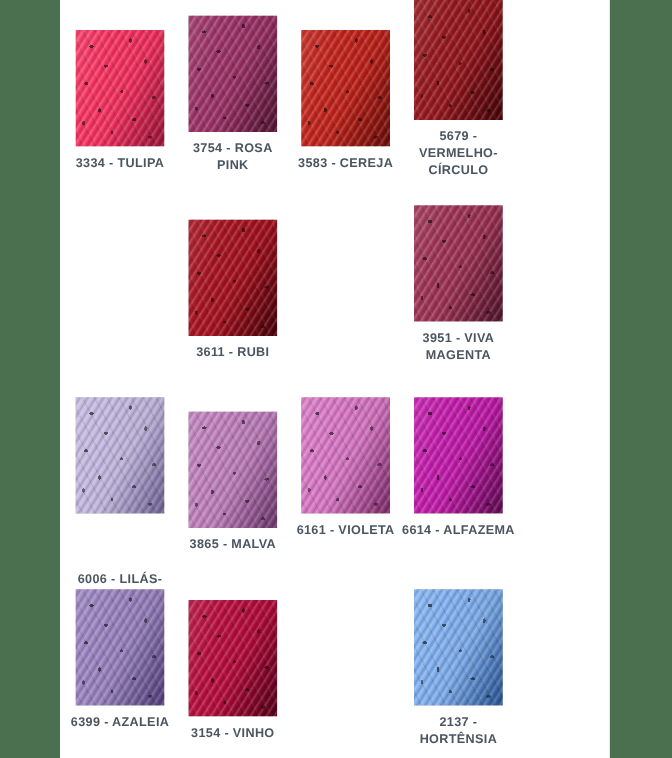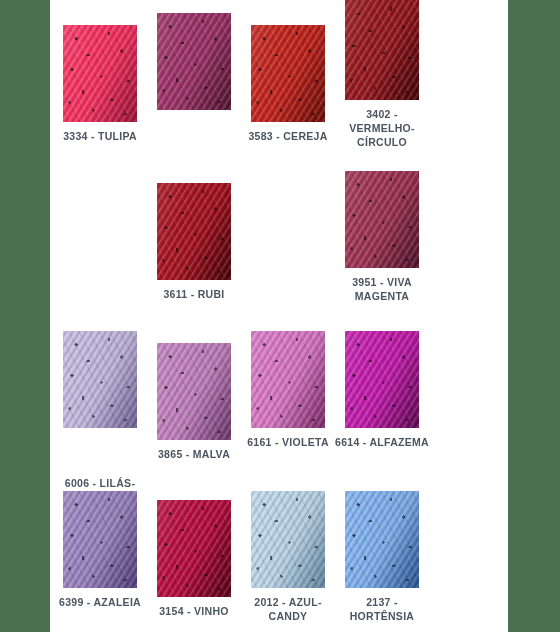--- a/index.html
+++ b/index.html
@@ -154,40 +154,41 @@
           <div class="label" style="color: rgb(74, 85, 96);">3334 - TULIPA</div>
         </div>
         <div class="cell" style="left: 97px; top: 13px;">
           <div class="swatch" style="height: 97px;">
             <div class="base" style="background: linear-gradient(118deg, rgb(156, 49, 102) 0%, rgb(156, 49, 102) 55%, rgb(93, 23, 57) 100%);"></div>
             <div class="threads"></div>
             <div class="threads2"></div>
             <div class="speckles"></div>
             <div class="shade"></div>
           </div>
+          <div class="label" style="color: rgb(74, 85, 96);">3754 - ROSA PINK</div>
         </div>
         <div class="cell" style="left: 191px; top: 25px;">
           <div class="swatch" style="height: 97px;">
             <div class="base" style="background: linear-gradient(118deg, rgb(195, 33, 25) 0%, rgb(195, 33, 25) 55%, rgb(122, 15, 10) 100%);"></div>
             <div class="threads"></div>
             <div class="threads2"></div>
             <div class="speckles"></div>
             <div class="shade"></div>
           </div>
           <div class="label" style="color: rgb(74, 85, 96);">3583 - CEREJA</div>
         </div>
         <div class="cell" style="left: 285px; top: 0px;">
           <div class="swatch" style="height: 100px;">
             <div class="base" style="background: linear-gradient(118deg, rgb(150, 21, 28) 0%, rgb(150, 21, 28) 55%, rgb(78, 5, 8) 100%);"></div>
             <div class="threads"></div>
             <div class="threads2"></div>
             <div class="speckles"></div>
             <div class="shade"></div>
           </div>
-          <div class="label" style="color: rgb(74, 85, 96);">3402 - VERMELHO-CÍRCULO</div>
+          <div class="label" style="color: rgb(74, 85, 96);">5679 - VERMELHO-CÍRCULO</div>
         </div>
         <div class="cell" style="left: 97px; top: 183px;">
           <div class="swatch" style="height: 97px;">
             <div class="base" style="background: linear-gradient(118deg, rgb(168, 16, 31) 0%, rgb(168, 16, 31) 55%, rgb(82, 3, 9) 100%);"></div>
             <div class="threads"></div>
             <div class="threads2"></div>
             <div class="speckles"></div>
             <div class="shade"></div>
           </div>
           <div class="label" style="color: rgb(74, 85, 96);">3611 - RUBI</div>
@@ -254,30 +255,20 @@
         </div>
         <div class="cell" style="left: 97px; top: 500px;">
           <div class="swatch" style="height: 97px;">
             <div class="base" style="background: linear-gradient(118deg, rgb(184, 11, 60) 0%, rgb(184, 11, 60) 55%, rgb(99, 0, 28) 100%);"></div>
             <div class="threads"></div>
             <div class="threads2"></div>
             <div class="speckles"></div>
             <div class="shade"></div>
           </div>
           <div class="label" style="color: rgb(74, 85, 96);">3154 - VINHO</div>
-        </div>
-        <div class="cell" style="left: 191px; top: 491px;">
-          <div class="swatch" style="height: 97px;">
-            <div class="base" style="background: linear-gradient(118deg, rgb(188, 215, 234) 0%, rgb(188, 215, 234) 55%, rgb(111, 150, 184) 100%);"></div>
-            <div class="threads"></div>
-            <div class="threads2"></div>
-            <div class="speckles"></div>
-            <div class="shade"></div>
-          </div>
-          <div class="label" style="color: rgb(74, 85, 96);">2012 - AZUL-CANDY</div>
         </div>
         <div class="cell" style="left: 285px; top: 491px;">
           <div class="swatch" style="height: 97px;">
             <div class="base" style="background: linear-gradient(118deg, rgb(127, 176, 240) 0%, rgb(127, 176, 240) 55%, rgb(47, 95, 168) 100%);"></div>
             <div class="threads"></div>
             <div class="threads2"></div>
             <div class="speckles"></div>
             <div class="shade"></div>
           </div>
           <div class="label" style="color: rgb(74, 85, 96);">2137 - HORTÊNSIA</div>

